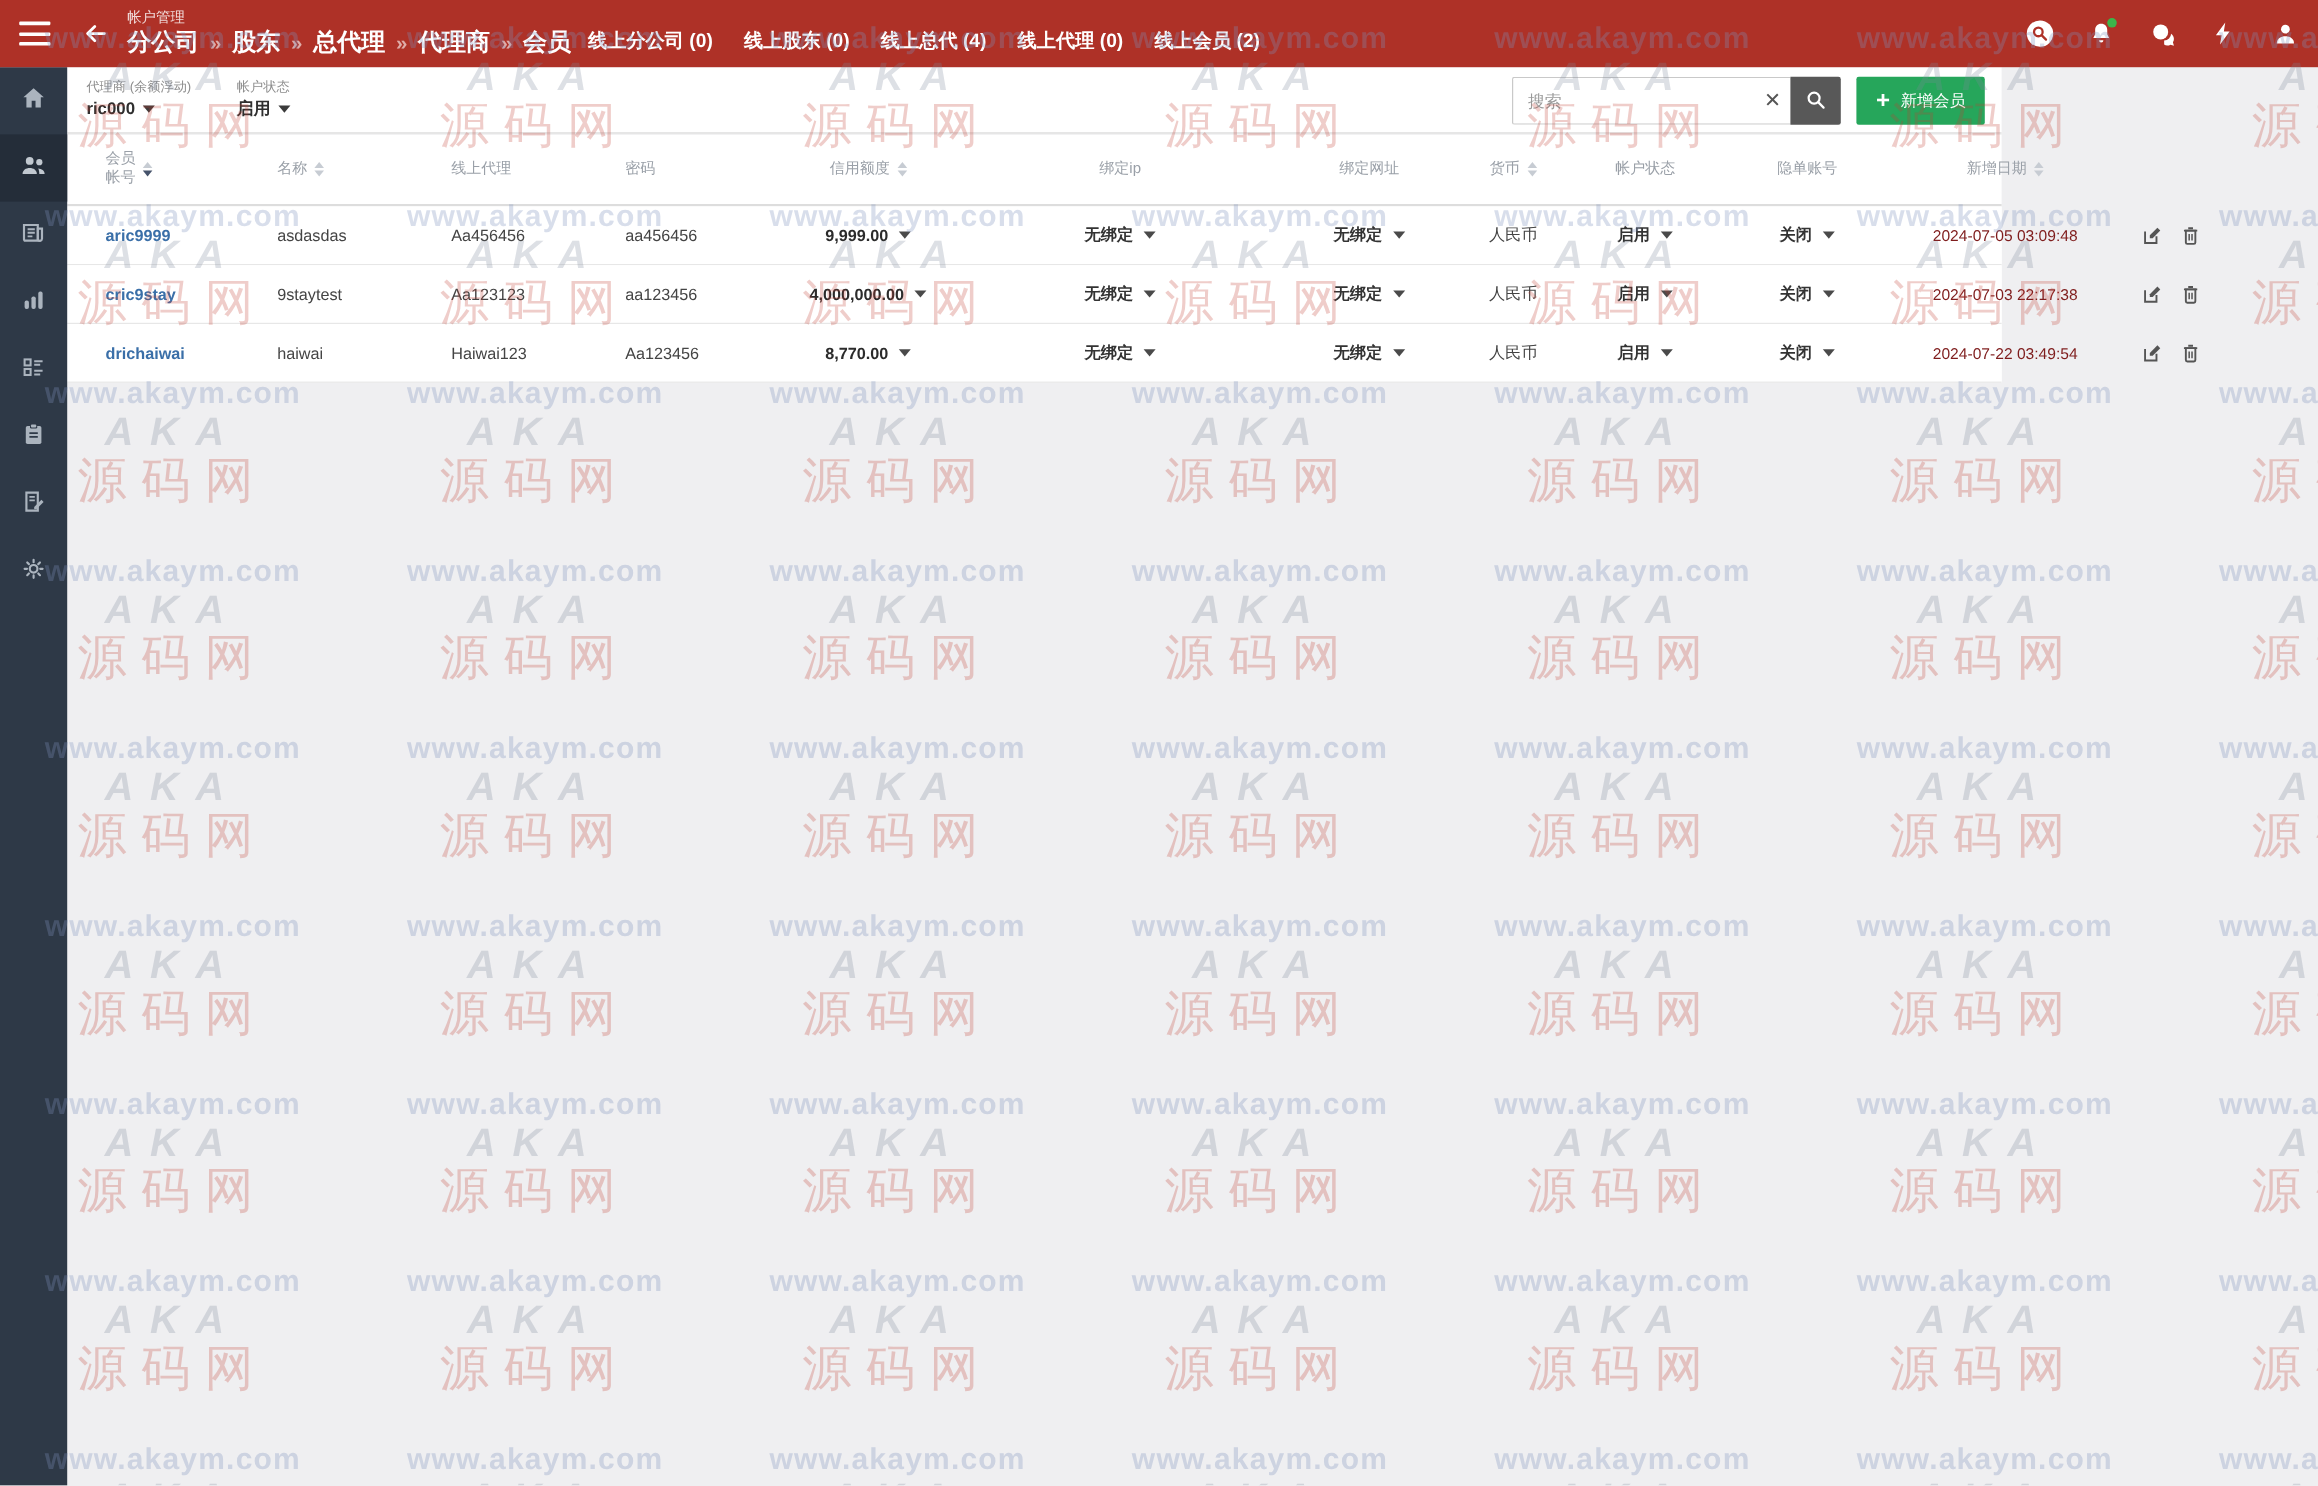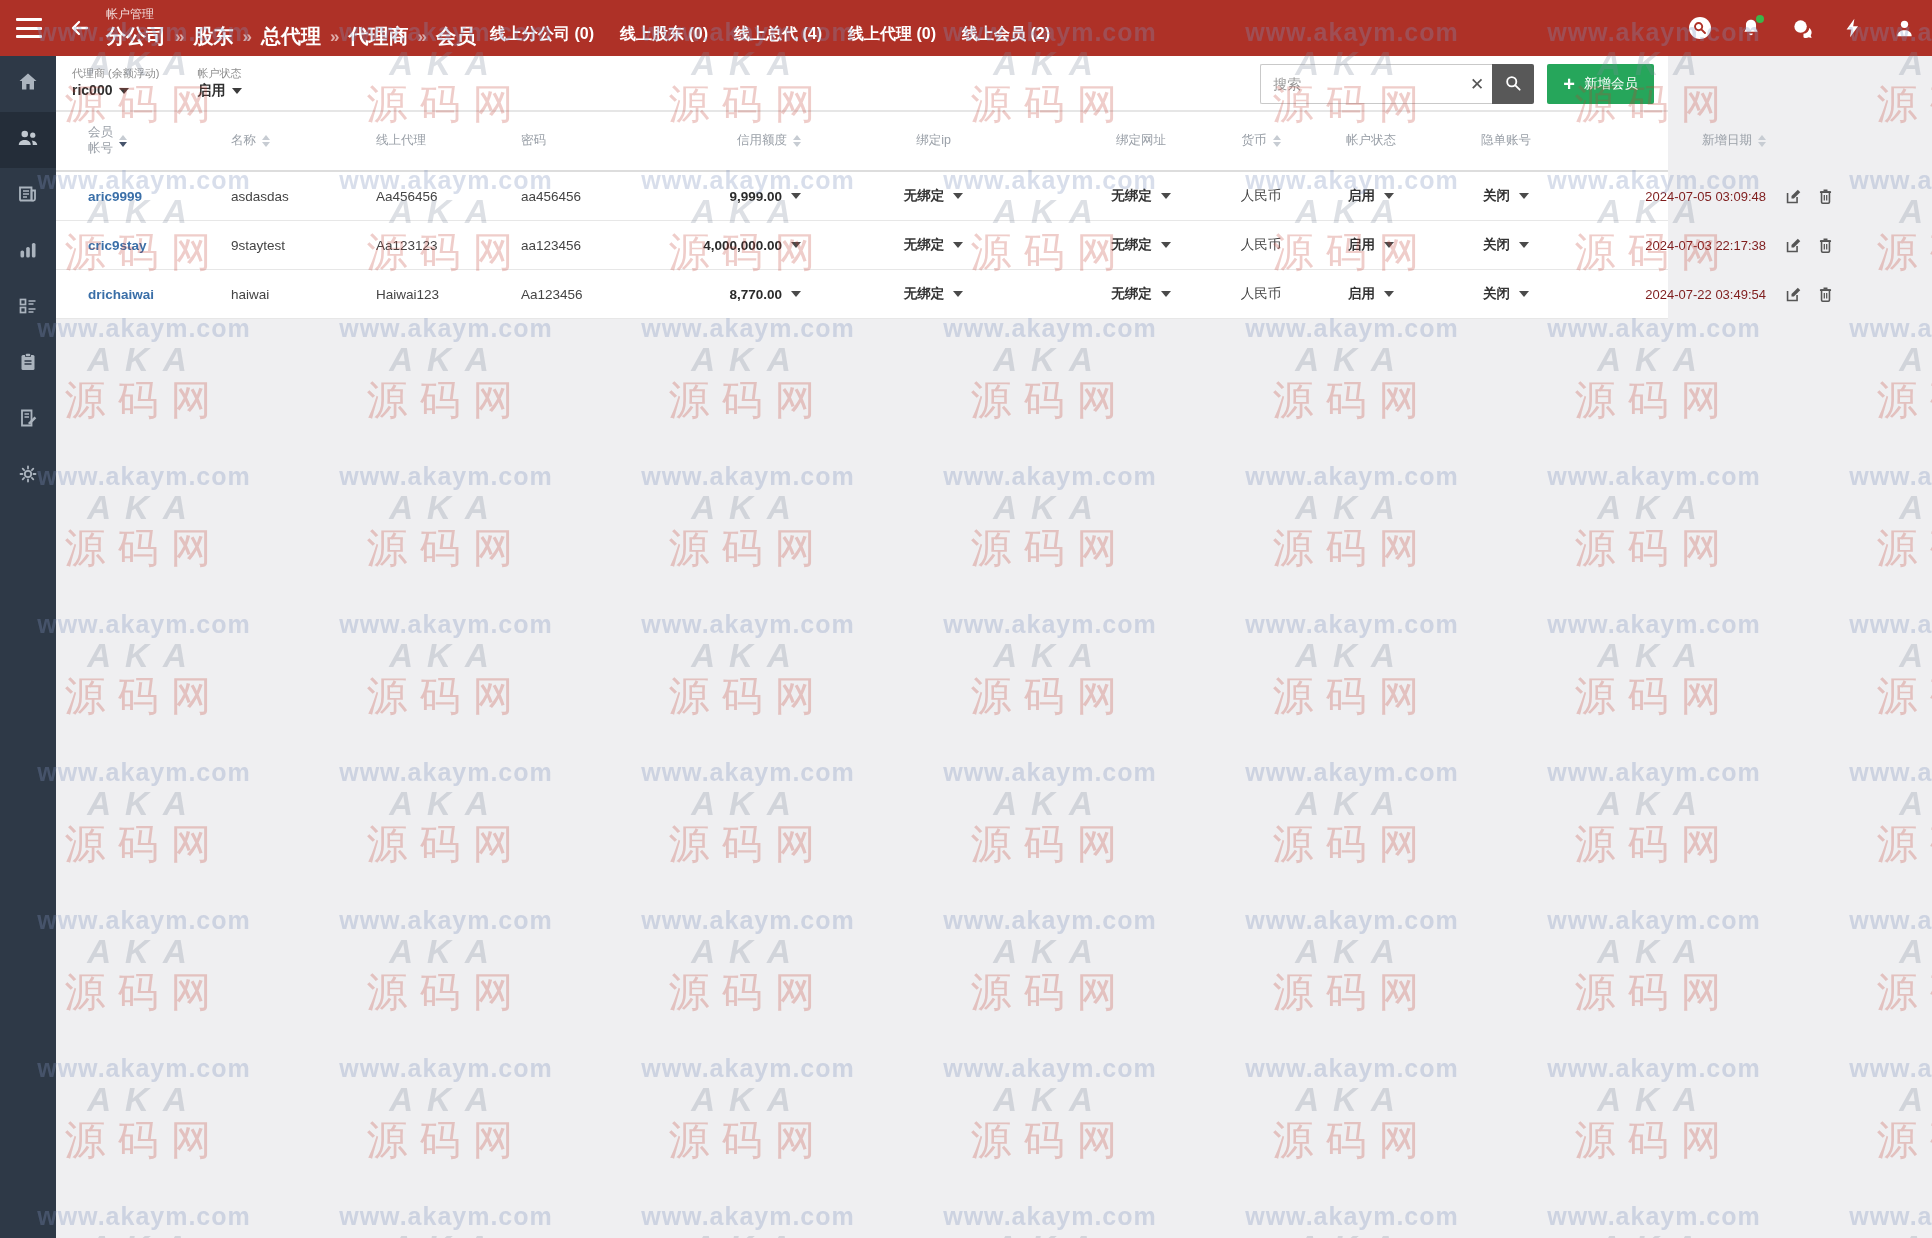--- a/index.html
+++ b/index.html
@@ -52,21 +52,21 @@
   .add-btn{margin-left:13px;height:40px;background:var(--green);color:#fff;border:none;border-radius:2px;font-size:13.5px;display:flex;align-items:center;padding:0 16px;cursor:pointer;white-space:nowrap;font-family:inherit;}
   .add-btn .plus{font-size:20px;font-weight:bold;margin-right:9px;line-height:1;}
 
   
   .tbl{background:#fff;}
   .trow{display:grid;grid-template-columns:175px 145px 145px 125px 155px 265px 150px 90px 130px 140px 190px 1fr;align-items:center;}
   .thead{height:60px;border-bottom:2px solid #ddd;}
   .th{font-size:12.5px;color:#9aa0a8;display:flex;align-items:center;line-height:1.25;}
   .td{font-size:13.5px;color:#444;display:flex;align-items:center;}
   .c1{padding-left:32px;}
-  .right{justify-content:flex-end;}
+  .right{justify-content:center;}
   .center{justify-content:center;}
   .tr{height:49px;border-bottom:1px solid #e7e7e7;background:#fff;}
   .member-link{color:var(--link-blue);font-weight:bold;cursor:pointer;}
   .bold{font-weight:bold;color:#2b2b2b;}
   .semib{font-weight:bold;color:#333;}
   .cell-caret{display:inline-block;width:0;height:0;border-left:5px solid transparent;border-right:5px solid transparent;border-top:6px solid #4a4a4a;margin-left:9px;cursor:pointer;}
   .sort{display:inline-flex;flex-direction:column;margin-left:6px;gap:2px;cursor:pointer;}
   .tri-up{width:0;height:0;border-left:4px solid transparent;border-right:4px solid transparent;border-bottom:5px solid #c7ccd3;}
   .tri-down{width:0;height:0;border-left:4px solid transparent;border-right:4px solid transparent;border-top:5px solid #c7ccd3;}
   .tri-down.on{border-top-color:#46536b;}

